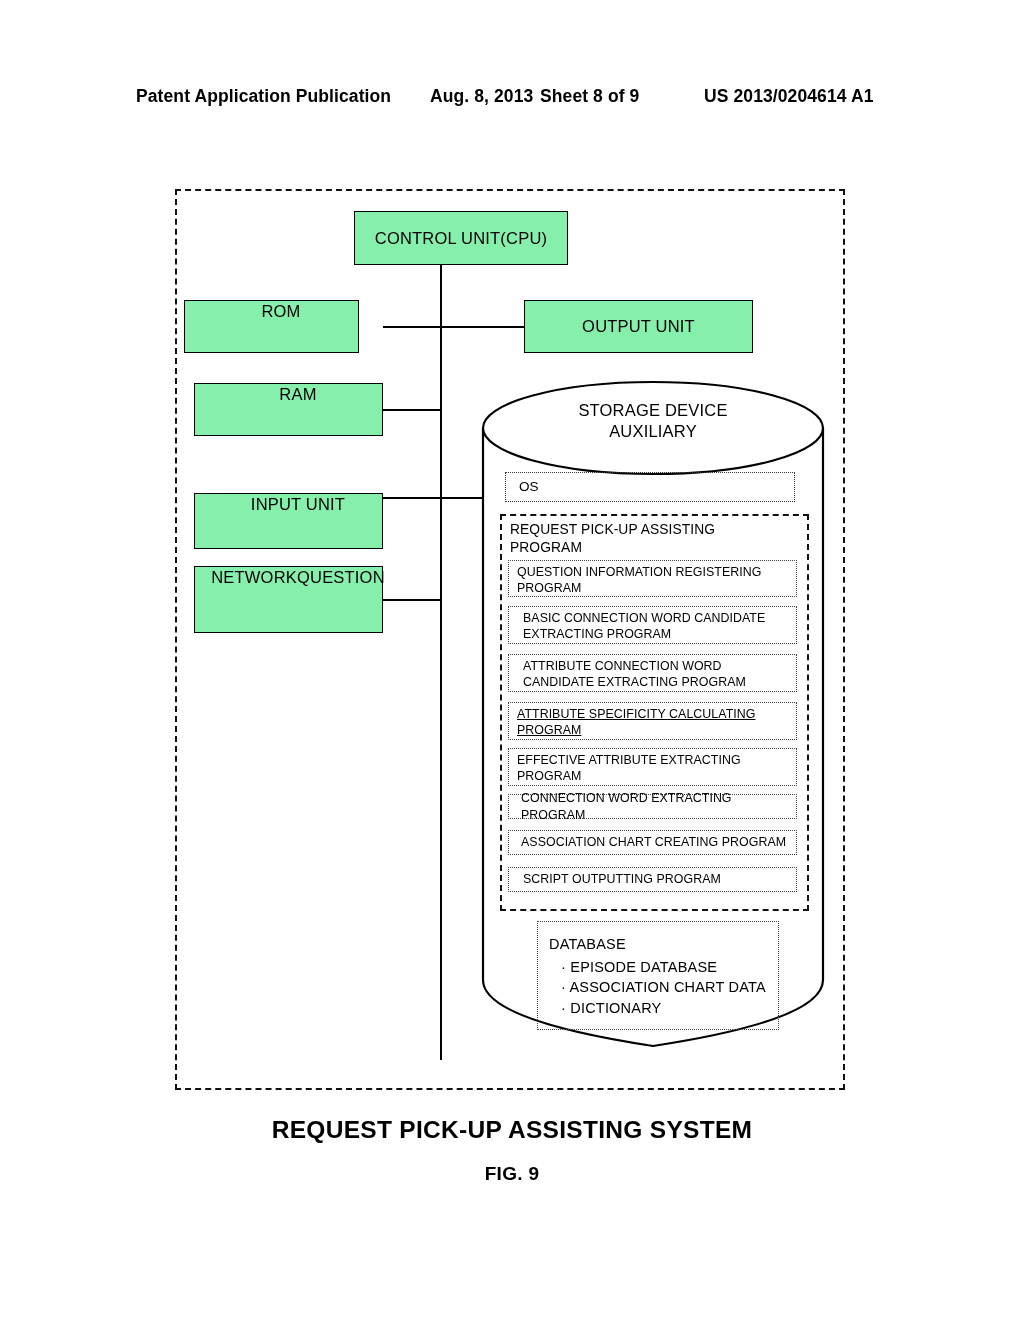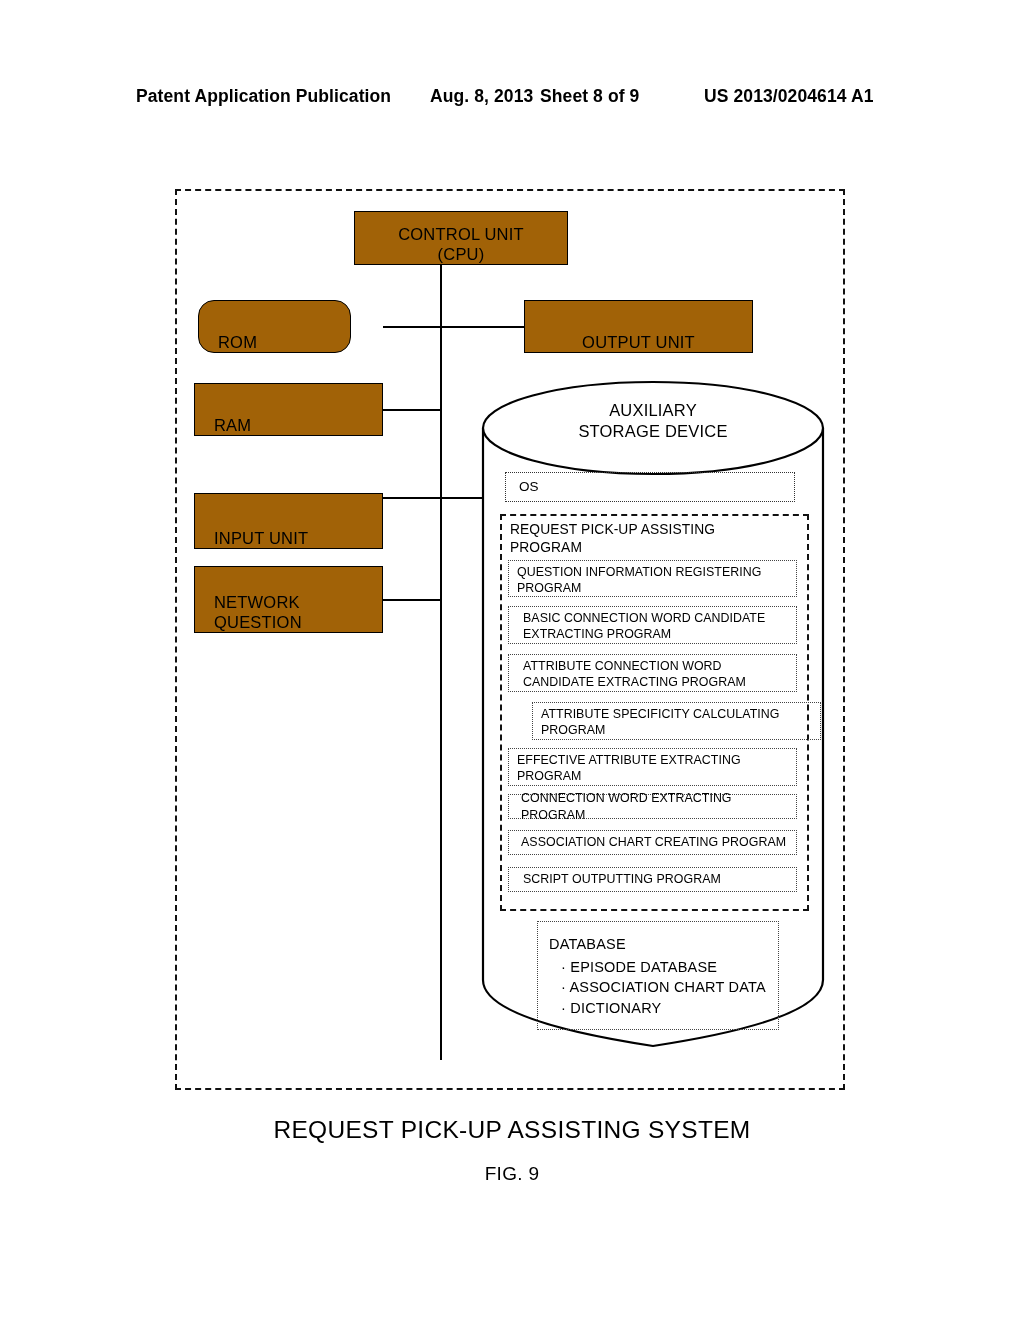--- a/index.html
+++ b/index.html
@@ -45,34 +45,34 @@
     height: 901px;
     border: 2px dashed #111;
     box-sizing: border-box;
   }
 
   
   .solid-box {
     position: absolute;
     border: 1.6px solid #000;
     box-sizing: border-box;
-    background: #a16207;
+    background: #86efac;
     display: flex;
-    flex-direction: column;
-    justify-content: flex-end;
+    flex-direction: row;
+    justify-content: center;
     font-size: 16.5px;
     line-height: 1.22;
     letter-spacing: 0.2px;
     z-index: 4;
   }
   .solid-box.centered { align-items: center; text-align: center; }
   .solid-box.leftish  { align-items: flex-start; text-align: left; padding-left: 19px; }
 
   #box-cpu        { left: 354px; top: 211px;  width: 214px; height: 54px; }
-  #box-rom        { left: 198px; top: 300px;  width: 153px; height: 53px; border-radius: 16px; }
+  #box-rom        { left: 184px; top: 300px;  width: 175px; height: 53px; }
   #box-output     { left: 524px; top: 300px;  width: 229px; height: 53px; }
   #box-ram        { left: 194px; top: 383px;  width: 189px; height: 53px; }
   #box-input      { left: 194px; top: 493px;  width: 189px; height: 56px; }
   #box-network    { left: 194px; top: 566px;  width: 189px; height: 67px; }
 
   
   .line { position: absolute; background: #000; z-index: 2; }
   .line.v { width: 1.8px; }
   .line.h { height: 1.8px; }
 
@@ -151,21 +151,21 @@
     background: transparent;
   }
   .prog-item.one-line {
     display: flex; align-items: center; padding-top: 0; padding-left: 12px;
   }
   .prog-item.indent { padding-left: 14px; }
 
   #prog-0 { left: 508px; top: 560px;  width: 289px; height: 37px; }
   #prog-1 { left: 508px; top: 606px;  width: 289px; height: 38px; }
   #prog-2 { left: 508px; top: 654px;  width: 289px; height: 38px; }
-  #prog-3 { left: 532px; top: 702px;  width: 289px; height: 38px; }
+  #prog-3 { left: 508px; top: 702px;  width: 289px; height: 38px; text-decoration: underline; }
   #prog-4 { left: 508px; top: 748px;  width: 289px; height: 38px; }
   #prog-5 { left: 508px; top: 794px;  width: 289px; height: 25px; }
   #prog-6 { left: 508px; top: 830px;  width: 289px; height: 25px; }
   #prog-7 { left: 508px; top: 867px;  width: 289px; height: 25px; }
 
   
   #db-box {
     position: absolute;
     left: 537px; top: 921px; width: 242px; height: 109px;
     border: 1.4px dotted #444;
@@ -178,20 +178,21 @@
   }
   #db-box .db-title { margin-bottom: 8px; margin-top: 9px; }
   #db-box .db-entry { margin-left: 12px; margin-bottom: 6px; }
 
   
   .caption {
     position: absolute;
     left: 0; width: 1024px;
     text-align: center;
     letter-spacing: 0.3px;
+    font-weight: bold;
   }
   #caption-system { top: 1116px; font-size: 24.5px; }
   #caption-fig    { top: 1163px; font-size: 19px; }
 </style>
 </head>
 <body>
 
 <div class="pub-header">
   <span class="hdr-pub">Patent Application Publication</span>
   <span class="hdr-date">Aug. 8, 2013</span>
@@ -236,22 +237,22 @@
 </div>
 
 <div class="cylinder">
   <svg width="344" height="676" viewBox="0 0 344 676" xmlns="http://www.w3.org/2000/svg">
 
     <path d="M 2 48 L 2 600 Q 2 640 172 666 Q 342 640 342 600 L 342 48" fill="none" stroke="#000" stroke-width="2.2"></path>
 
     <ellipse cx="172" cy="48" rx="170" ry="46" fill="#fff" stroke="#000" stroke-width="2.2"></ellipse>
   </svg>
   <div class="cyl-title">
+    <div>STORAGE DEVICE</div>
     <div>AUXILIARY</div>
-    <div>STORAGE DEVICE</div>
   </div>
 </div>
 
 <div class="dotted-box" id="box-os">
   <span>OS</span>
 </div>
 
 <div id="prog-container"></div>
 <div id="prog-title">
   <div>REQUEST PICK-UP ASSISTING</div>

